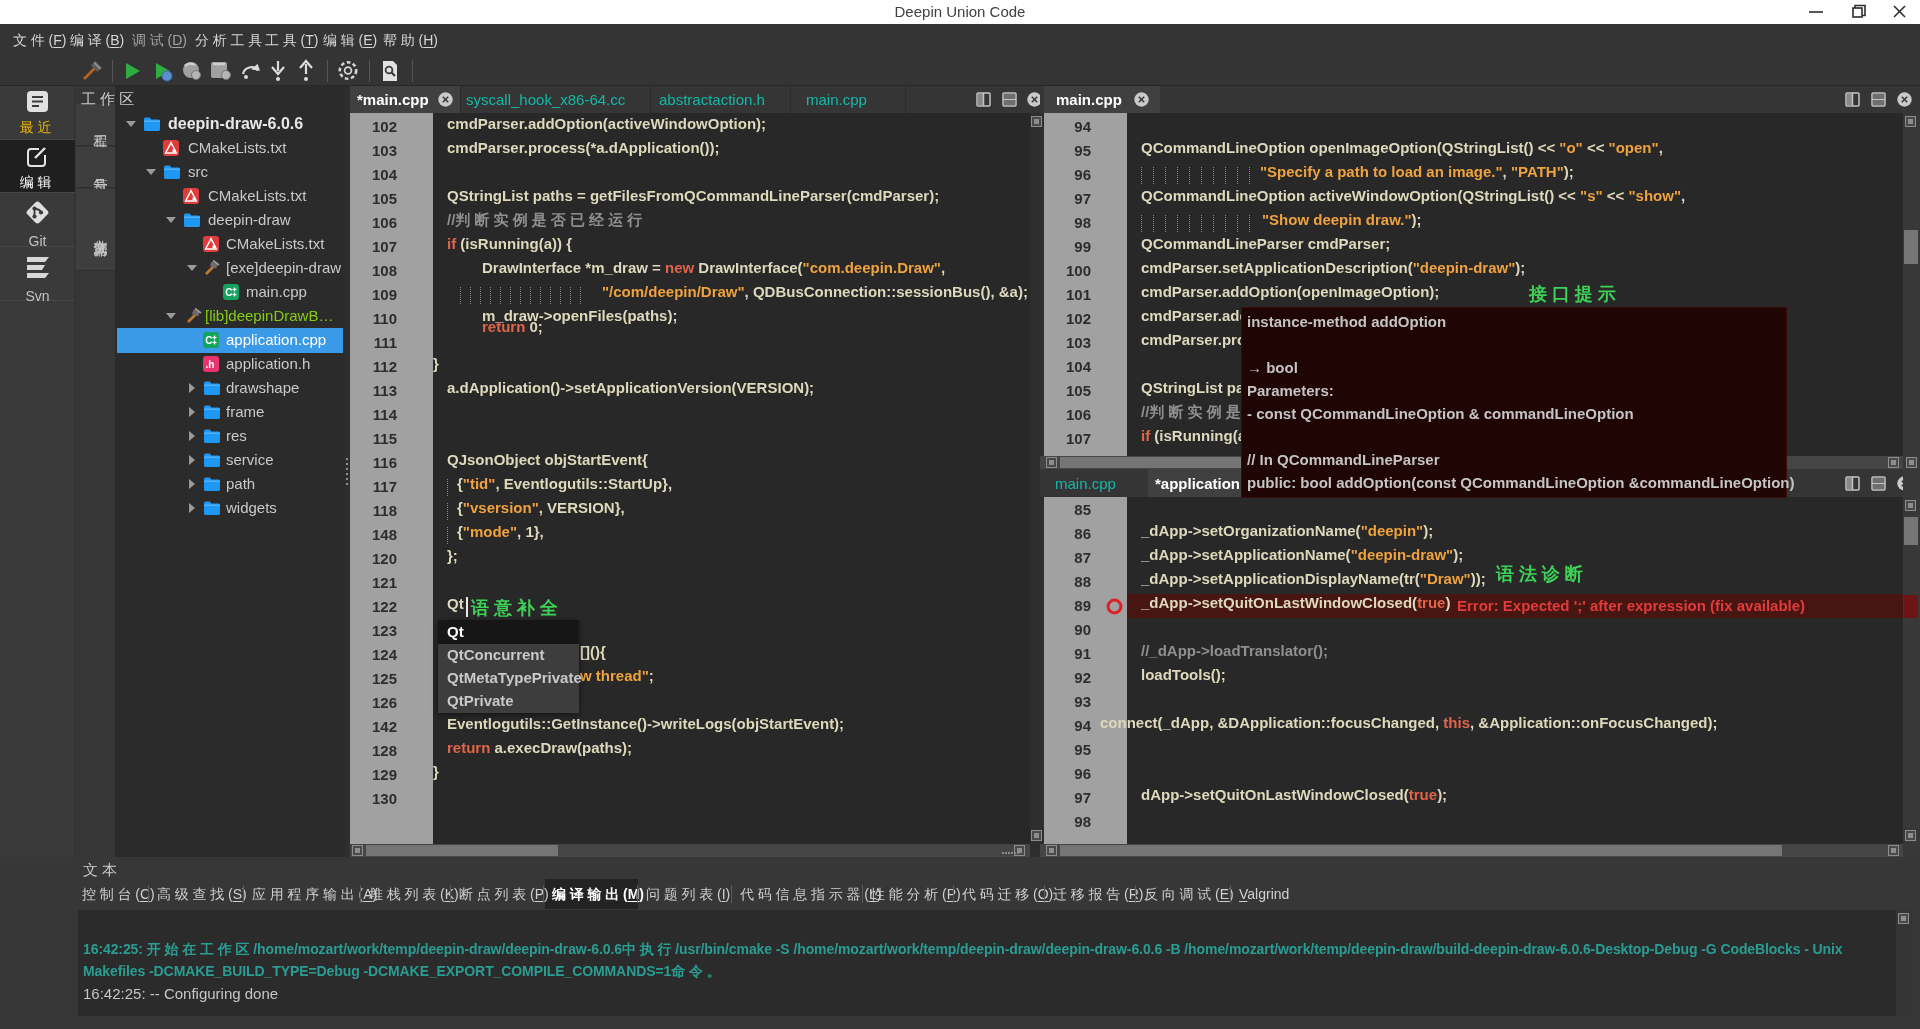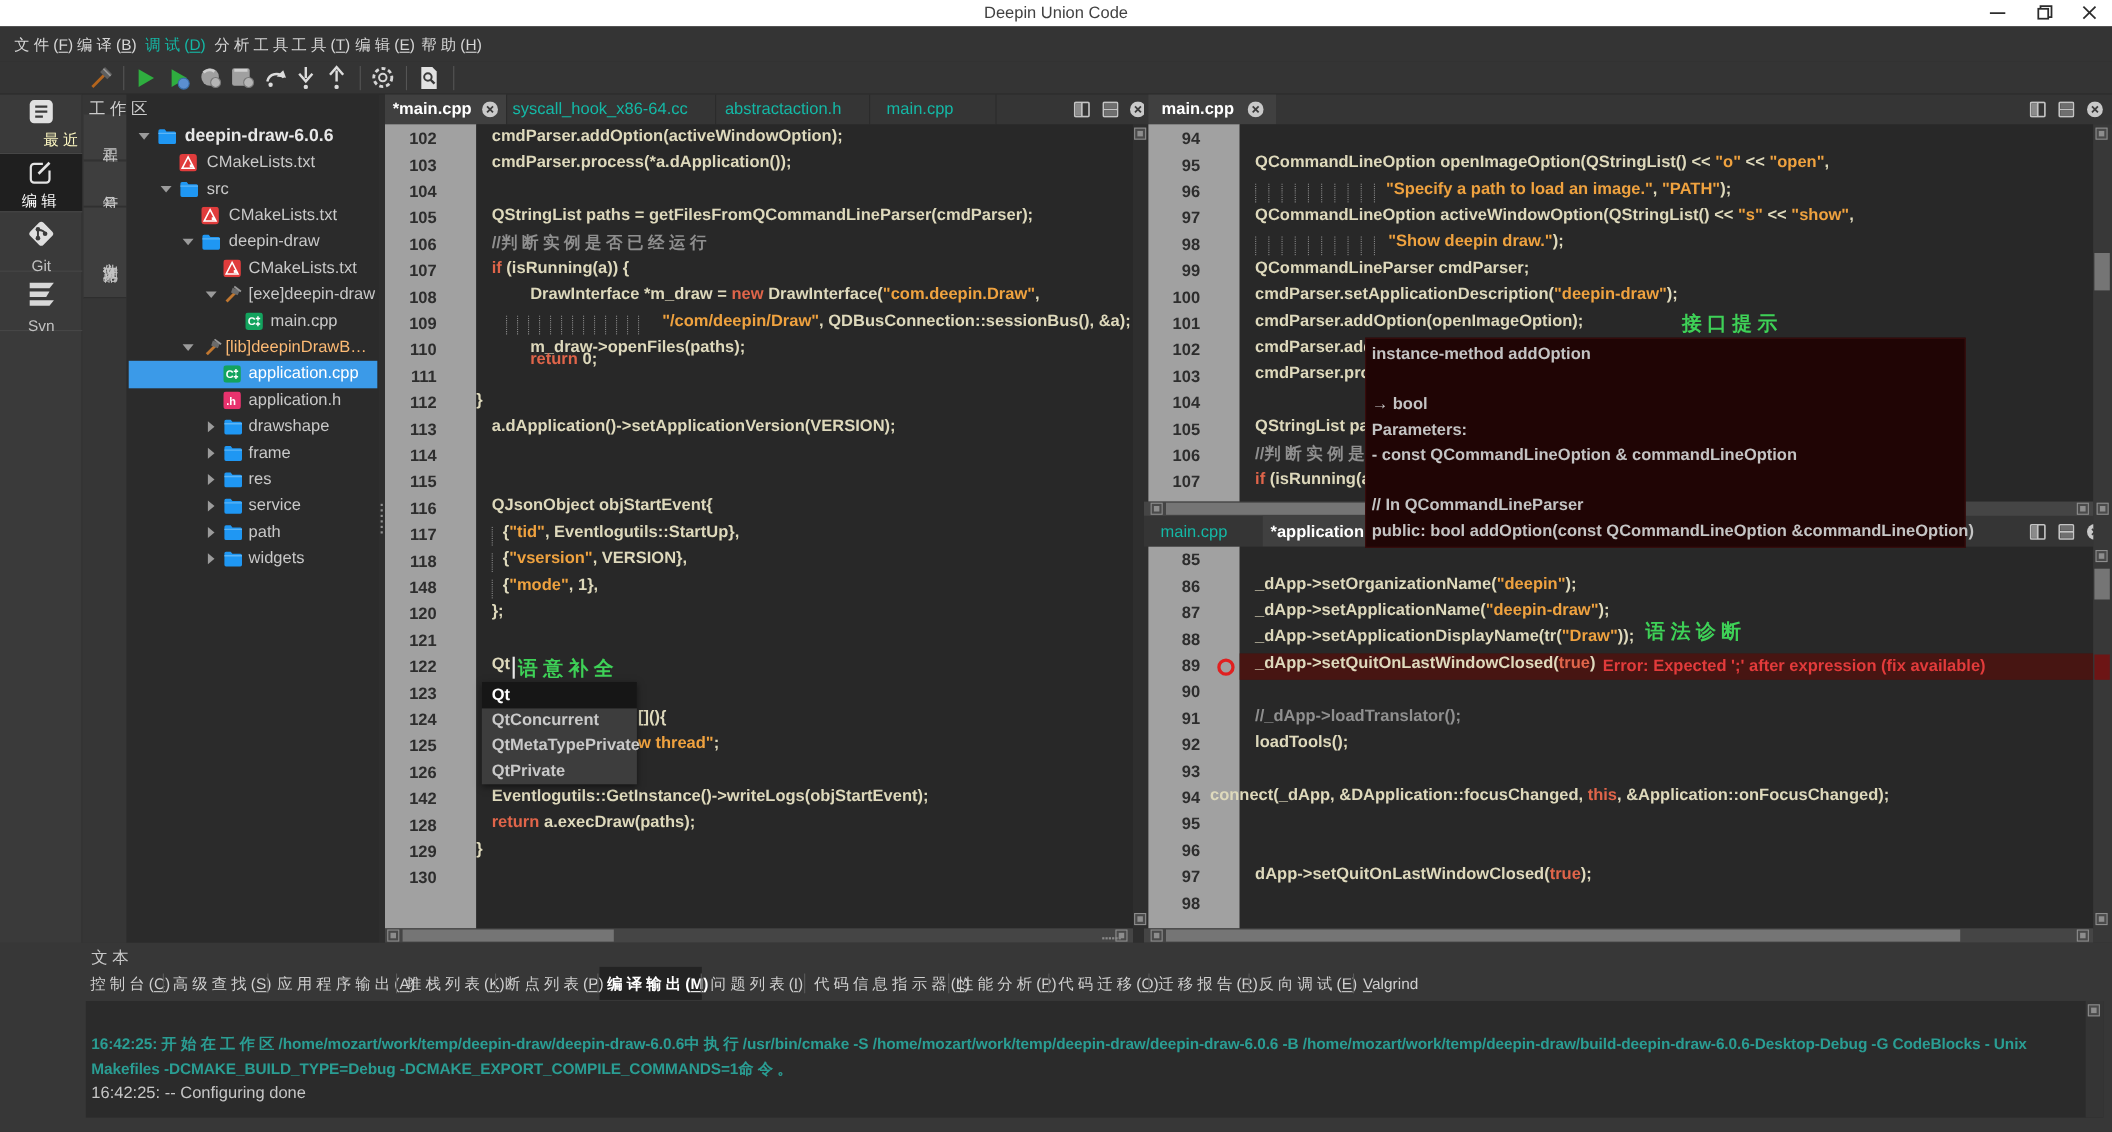--- a/index.html
+++ b/index.html
@@ -27,21 +27,21 @@
 <line x1="3" y1="12" x2="17" y2="12"></line>
 <rect x="47" y="8" width="9" height="9"></rect>
       <polyline points="49,8 49,5.5 59,5.5 59,15.5 56,15.5"></polyline>
 <line x1="88" y1="6" x2="99" y2="17"></line>
       <line x1="99" y1="6" x2="88" y2="17"></line>
 </g>
   </svg>
 <div class="ab" style="left:0;top:24px;width:1920px;height:32px;background:#343434"></div>
 <div class="ab" style="left:13px;top:32px;font-size:14px;color:#d6d6d6"><span class="z14">文件</span>(<u>F</u>)</div>
 <div class="ab" style="left:70px;top:32px;font-size:14px;color:#d6d6d6"><span class="z14">编译</span>(<u>B</u>)</div>
-<div class="ab" style="left:132px;top:32px;font-size:14px;color:#14b8a6"><span class="z14">调试</span>(<u>D</u>)</div>
+<div class="ab" style="left:132px;top:32px;font-size:14px;color:#a3a3a3"><span class="z14">调试</span>(<u>D</u>)</div>
 <div class="ab" style="left:195px;top:32px;font-size:14px;color:#d6d6d6"><span class="z14">分析工具</span></div>
 <div class="ab" style="left:265px;top:32px;font-size:14px;color:#d6d6d6"><span class="z14">工具</span>(<u>T</u>)</div>
 <div class="ab" style="left:323px;top:32px;font-size:14px;color:#d6d6d6"><span class="z14">编辑</span>(<u>E</u>)</div>
 <div class="ab" style="left:383px;top:32px;font-size:14px;color:#d6d6d6"><span class="z14">帮助</span>(<u>H</u>)</div>
 <div class="ab" style="left:0;top:56px;width:1920px;height:30px;background:#343434;border-bottom:1px solid #282828"></div>
 <div class="ab" style="left:112px;top:60px;width:1px;height:22px;background:#555"></div>
 <div class="ab" style="left:327px;top:60px;width:1px;height:22px;background:#555"></div>
 <div class="ab" style="left:369px;top:60px;width:1px;height:22px;background:#555"></div>
 <div class="ab" style="left:412px;top:60px;width:1px;height:22px;background:#555"></div>
 <svg class="ab" style="left:80px;top:58px" width="340" height="26" viewBox="0 0 340 26">
@@ -97,21 +97,21 @@
 <div class="ab" style="left:0;top:246px;width:75px;height:1px;background:#464646"></div>
 <div class="ab" style="left:0;top:300px;width:75px;height:1px;background:#464646"></div>
 <svg class="ab" style="left:26px;top:91px" width="23" height="22" viewBox="0 0 23 22">
 <rect x="1" y="0" width="21" height="21" rx="4" fill="#e0e0e0"></rect>
     <g stroke="#3a3a3a" stroke-width="2">
       <line x1="6" y1="6" x2="17" y2="6"></line>
       <line x1="6" y1="10.5" x2="17" y2="10.5"></line>
       <line x1="6" y1="15" x2="13" y2="15"></line>
     </g>
   </svg>
-<div class="ab z14" style="left:0;top:119px;width:75px;text-align:right;font-size:14px;color:#fef9c3">最近</div>
+<div class="ab z14" style="left:0;top:119px;width:75px;text-align:center;font-size:14px;color:#eab308">最近</div>
 <svg class="ab" style="left:26px;top:145px" width="23" height="23" viewBox="0 0 23 23">
 <path d="M19 10 v8 a3 3 0 0 1 -3 3 h-11 a3 3 0 0 1 -3 -3 v-11 a3 3 0 0 1 3 -3 h8" fill="none" stroke="#e4e4e4" stroke-width="2"></path>
 <line x1="9" y1="13" x2="19" y2="3" stroke="#e4e4e4" stroke-width="2.4"></line>
   </svg>
 <div class="ab z14" style="left:0;top:174px;width:75px;text-align:center;font-size:14px;color:#fff">编辑</div>
 <svg class="ab" style="left:24px;top:199px" width="27" height="27" viewBox="0 0 27 27">
 <rect x="5" y="5" width="17" height="17" rx="3" transform="rotate(45 13.5 13.5)" fill="#dedede"></rect>
 <g fill="#3a3a3a">
       <circle cx="10.5" cy="9.5" r="2.1"></circle>
       <circle cx="10.5" cy="17.5" r="2.1"></circle>
@@ -192,21 +192,21 @@
       <line x1="9.5" y1="10.5" x2="13.5" y2="10.5"></line>
     </g>
   </svg>
 <div class="trow" style="left:246px;top:280px;font-weight:normal;font-size:15px;color:#c9c9c9">main.cpp</div>
 <div class="ab trgD" style="left:166px;top:313px"></div>
 <svg class="ab" style="left:185px;top:307px" width="18" height="18" viewBox="0 0 18 18">
     <line x1="3" y1="15" x2="11" y2="7" stroke="#c07730" stroke-width="2.6"></line>
     <polygon points="8.5,2.5 15,5 13,9.5 7,7" fill="#6b6b6b"></polygon>
     <line x1="10" y1="1.5" x2="16" y2="6" stroke="#9a9a9a" stroke-width="1.6"></line>
   </svg>
-<div class="trow" style="left:205px;top:304px;font-weight:normal;font-size:15px;color:#fdba74">[lib]deepinDrawB…</div>
+<div class="trow" style="left:205px;top:304px;font-weight:normal;font-size:15px;color:#84cc16">[lib]deepinDrawB…</div>
 <svg class="ab" style="left:203px;top:332px" width="16" height="16" viewBox="0 0 16 16">
     <rect width="16" height="16" rx="3" fill="#13a35e"></rect>
     <text x="2.2" y="11.8" font-family="Liberation Sans" font-weight="bold" font-size="10" fill="#fff">C</text>
     <g stroke="#fff" stroke-width="1.3">
       <line x1="11.5" y1="3.5" x2="11.5" y2="7.5"></line>
       <line x1="9.5" y1="5.5" x2="13.5" y2="5.5"></line>
       <line x1="11.5" y1="8.5" x2="11.5" y2="12.5"></line>
       <line x1="9.5" y1="10.5" x2="13.5" y2="10.5"></line>
     </g>
   </svg>

